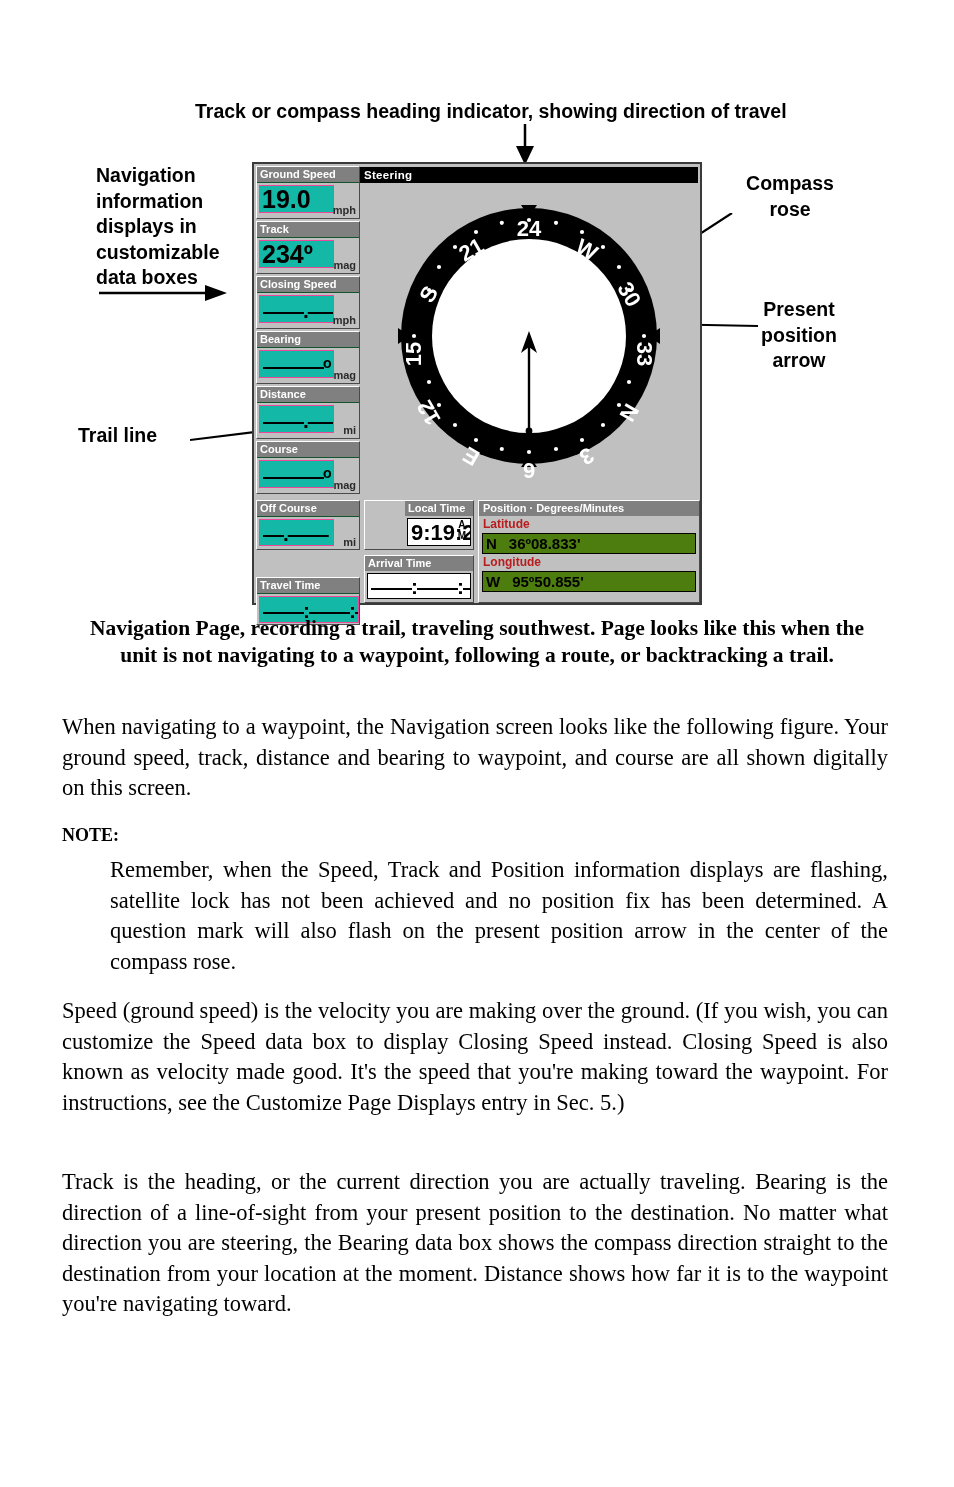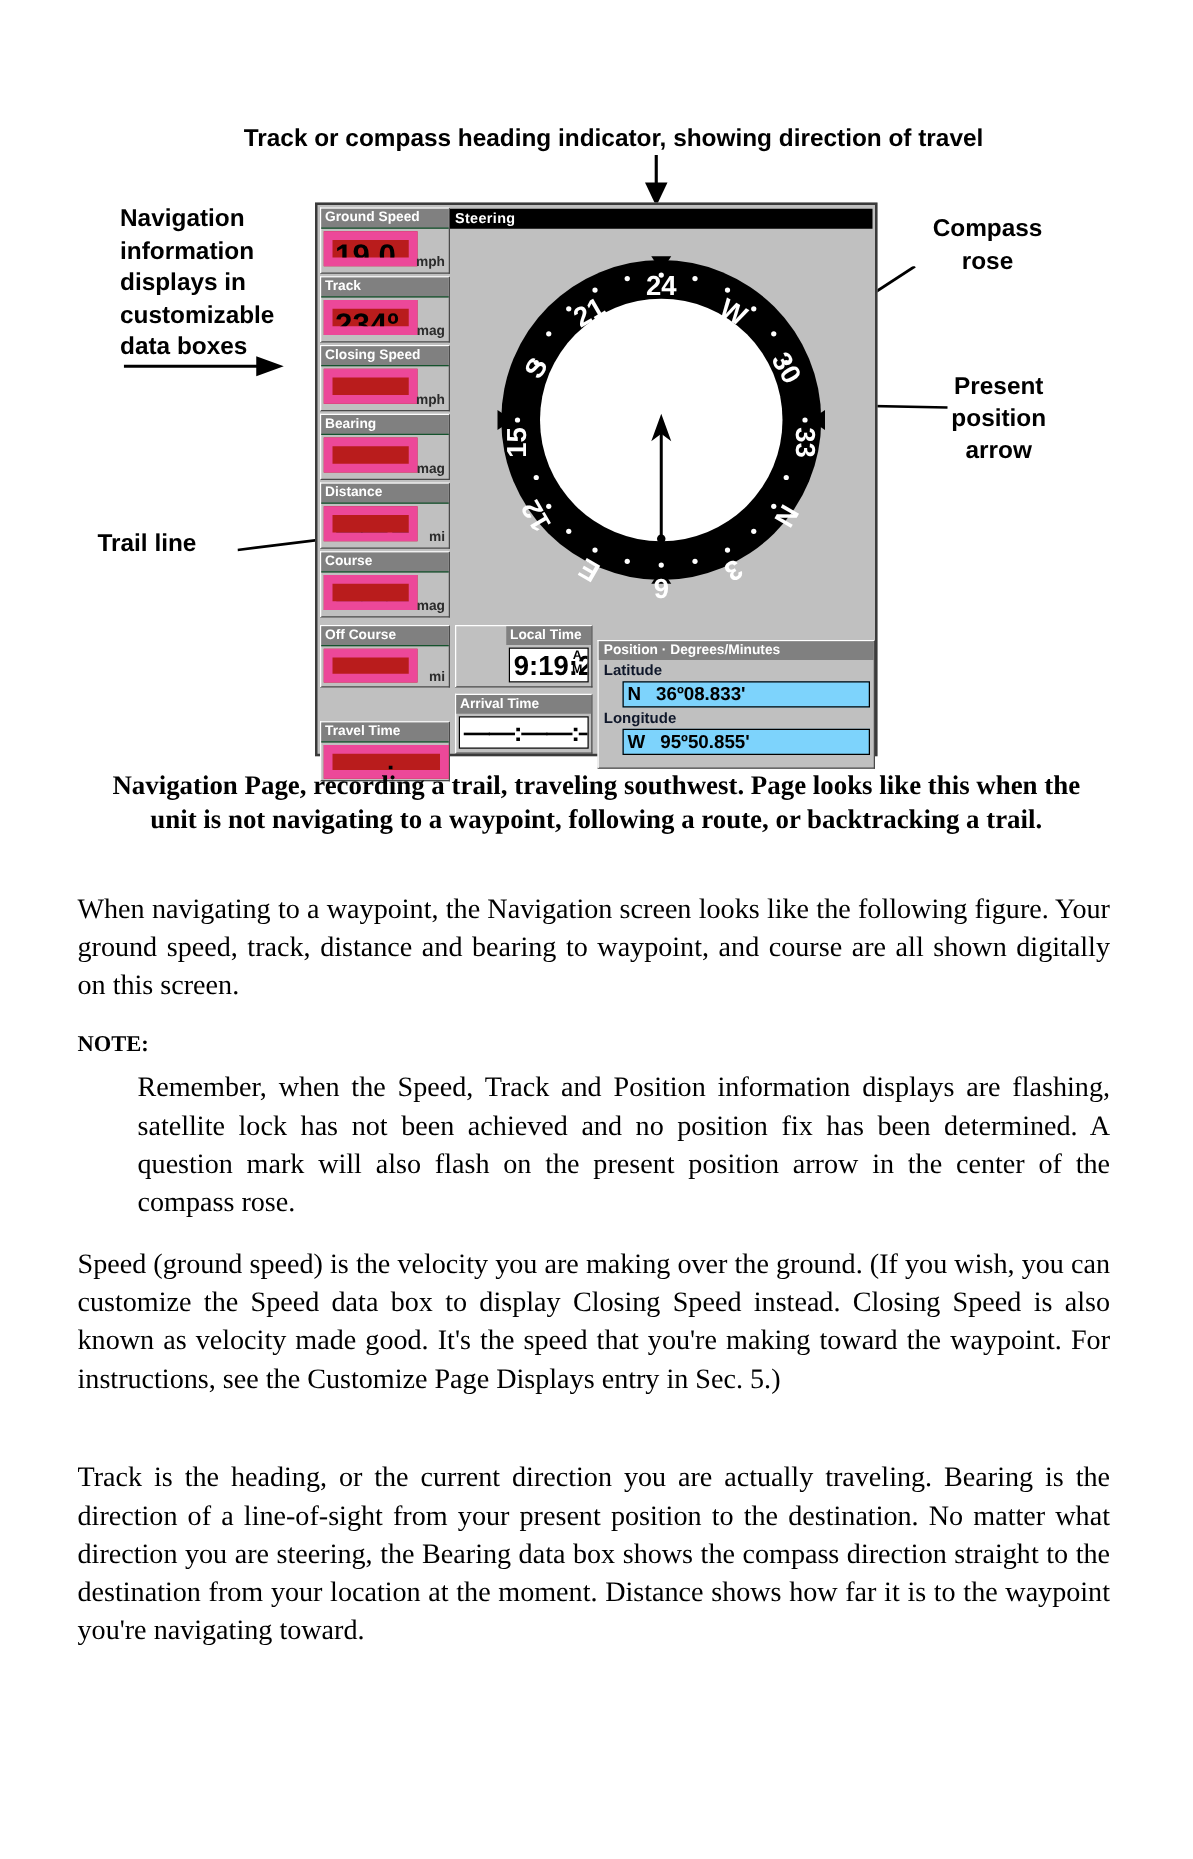--- a/index.html
+++ b/index.html
@@ -26,22 +26,22 @@
   
   .dbox{position:absolute;left:2px;width:104px;background:#c0c0c0;
         border-top:1px solid #fff;border-left:1px solid #fff;
         border-right:1px solid #4a4a4a;border-bottom:1px solid #4a4a4a;
         box-sizing:border-box;}
   .dbox .hdr{height:15px;background:#808080;color:#fff;
              font-family:"Liberation Sans",sans-serif;font-weight:bold;font-size:11px;
              line-height:15px;padding-left:3px;
              border-bottom:1px solid #14532d;overflow:hidden;white-space:nowrap;}
   .dbox .row{position:relative;height:34px;}
-  .dbox .val{position:absolute;left:2px;top:2px;width:75px;height:28px;background:#b91c1c;
-             border:7px solid #ec4899;box-sizing:border-box;overflow:hidden;}
+  .dbox .val{position:absolute;left:2px;top:2px;width:75px;height:28px;background:#14b8a6;
+             border:1px solid #ec4899;box-sizing:border-box;overflow:hidden;}
   .dbox .val span{display:block;font-family:"Liberation Sans",sans-serif;font-weight:bold;
                   color:#000;white-space:nowrap;}
   .dbox .big span{font-size:25px;line-height:27px;padding-left:2px;}
   .dbox .dash span{font-size:21px;line-height:30px;padding-left:3px;letter-spacing:-1px;}
   .dbox .unit{position:absolute;right:3px;bottom:1px;
               font-family:"Liberation Sans",sans-serif;font-weight:bold;font-size:11px;
               color:#2b2b2b;}
 
   
   .bbox{position:absolute;background:#c0c0c0;
@@ -55,29 +55,29 @@
              box-sizing:border-box;overflow:hidden;}
   .bbox .fld span.t{display:block;font-family:"Liberation Sans",sans-serif;font-weight:bold;
                     font-size:22px;line-height:27px;padding-left:3px;white-space:nowrap;}
   .bbox .fld span.dsh{display:block;font-family:"Liberation Sans",sans-serif;font-weight:bold;
                       font-size:21px;line-height:29px;padding-left:3px;letter-spacing:-1px;
                       white-space:nowrap;}
   .ampm{position:absolute;right:4px;top:0px;font-family:"Liberation Sans",sans-serif;
         font-weight:bold;font-size:10px;line-height:11px;text-align:center;}
 
   
-  #pospanel{position:absolute;left:224px;top:348px;width:222px;height:103px;
+  #pospanel{position:absolute;left:224px;top:336px;width:222px;height:103px;
             background:#c0c0c0;border-top:1px solid #fff;border-left:1px solid #fff;
             border-right:1px solid #4a4a4a;border-bottom:1px solid #4a4a4a;box-sizing:border-box;}
   #pospanel .hdr{height:15px;background:#808080;color:#fff;
                  font-family:"Liberation Sans",sans-serif;font-weight:bold;font-size:11px;
                  line-height:15px;padding-left:4px;white-space:nowrap;}
   .sublbl{font-family:"Liberation Sans",sans-serif;font-weight:bold;font-size:12px;
-          color:#0f172a;padding-left:4px;line-height:17px;}
-  .coord{margin:0 3px 0 19px;height:21px;background:#7dd3fc;border:1px solid #000;
+          color:#b91c1c;padding-left:4px;line-height:17px;}
+  .coord{margin:0 3px 0 3px;height:21px;background:#4d7c0f;border:1px solid #000;
          box-sizing:border-box;overflow:hidden;}
   .coord span{font-family:"Liberation Sans",sans-serif;font-weight:bold;font-size:15px;
               line-height:19px;padding-left:3px;white-space:nowrap;display:block;}
   .coord span i{font-style:normal;padding-right:12px;}
 
   
   #compass{position:absolute;left:106px;top:19px;width:338px;height:315px;}
 
   
   #caption{position:absolute;left:84px;top:615px;width:786px;text-align:center;

